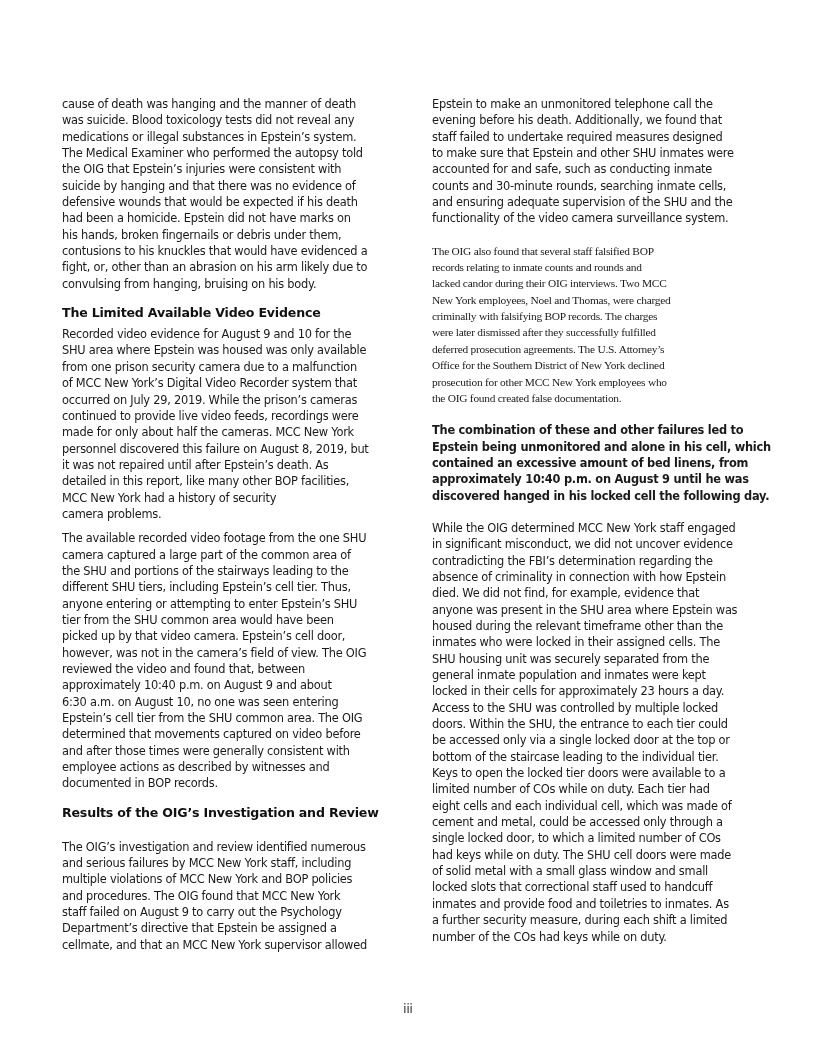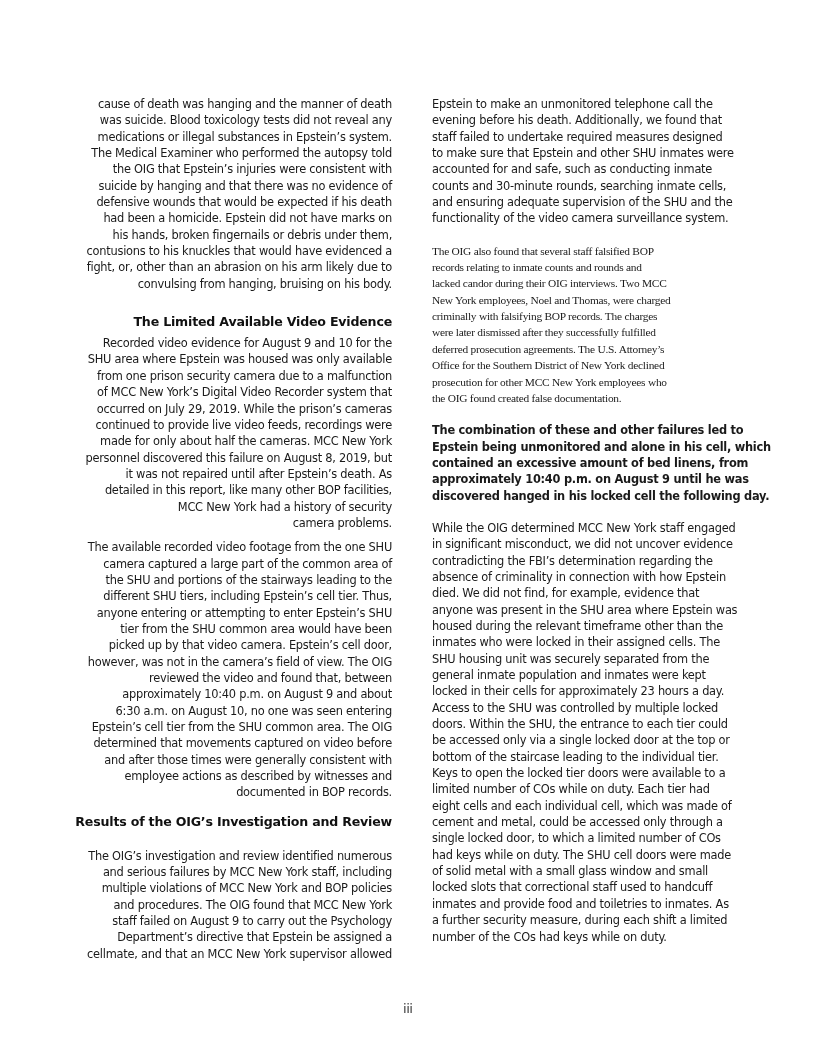--- a/index.html
+++ b/index.html
@@ -1,19 +1,19 @@
 <!DOCTYPE html>
 <html><head>
   <meta charset="utf-8">
   <style>
     html, body { margin: 0; padding: 0; background: #ffffff; }
     body { width: 816px; height: 1056px; position: relative; overflow: hidden;
       font-family: "DejaVu Sans", sans-serif; color: #1a1a1a; }
     .col { position: absolute; top: 96px; width: 320px; }
-    .col.left { left: 72px; text-align: right; }
+    .col.left { left: 62px; }
     .col.right { left: 432px; }
     .para { margin: 0; font-size: 11.4px; line-height: 16.35px; letter-spacing: -0.25px; }
     .para .ln { display: block; white-space: nowrap; }
     .heading { margin: 0; font-size: 12.6px; font-weight: bold; line-height: 17px; letter-spacing: -0.2px; color: #111; }
     .page-num { position: absolute; top: 1002px; left: 0; width: 816px; text-align: center;
       font-size: 11.5px; color: #222; }
   </style>
 </head>
 <body>
 
@@ -25,21 +25,21 @@
       <span class="ln">The Medical Examiner who performed the autopsy told</span>
       <span class="ln">the OIG that Epstein’s injuries were consistent with</span>
       <span class="ln">suicide by hanging and that there was no evidence of</span>
       <span class="ln">defensive wounds that would be expected if his death</span>
       <span class="ln">had been a homicide.  Epstein did not have marks on</span>
       <span class="ln">his hands, broken fingernails or debris under them,</span>
       <span class="ln">contusions to his knuckles that would have evidenced a</span>
       <span class="ln">fight, or, other than an abrasion on his arm likely due to</span>
       <span class="ln">convulsing from hanging, bruising on his body.</span>
     </div>
-  <h2 class="heading" style="margin-top:21px;margin-bottom:5px;">The Limited Available Video Evidence</h2>
+  <h2 class="heading" style="margin-top:12px;margin-bottom:5px;">The Limited Available Video Evidence</h2>
   <div class="para">
       <span class="ln">Recorded video evidence for August 9 and 10 for the</span>
       <span class="ln">SHU area where Epstein was housed was only available</span>
       <span class="ln">from one prison security camera due to a malfunction</span>
       <span class="ln">of MCC New York’s Digital Video Recorder system that</span>
       <span class="ln">occurred on July 29, 2019.  While the prison’s cameras</span>
       <span class="ln">continued to provide live video feeds, recordings were</span>
       <span class="ln">made for only about half the cameras.  MCC New York</span>
       <span class="ln">personnel discovered this failure on August 8, 2019, but</span>
       <span class="ln">it was not repaired until after Epstein’s death.  As</span>

